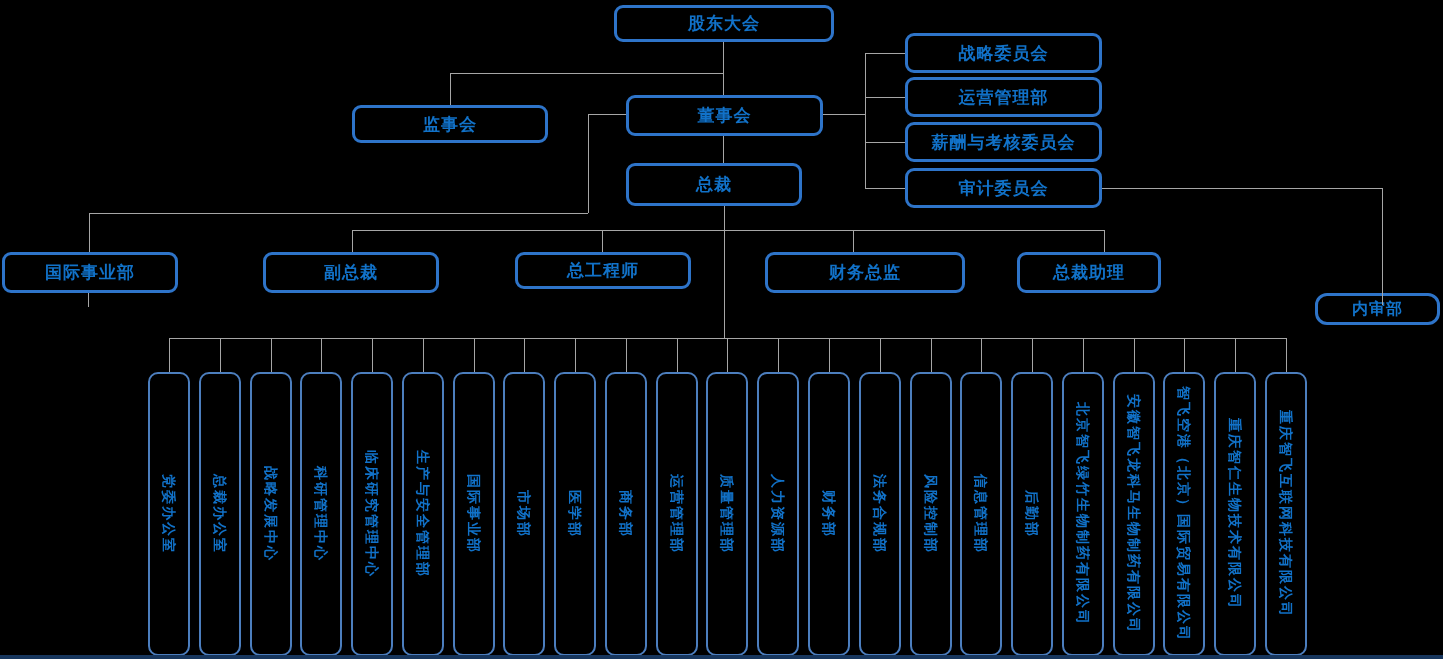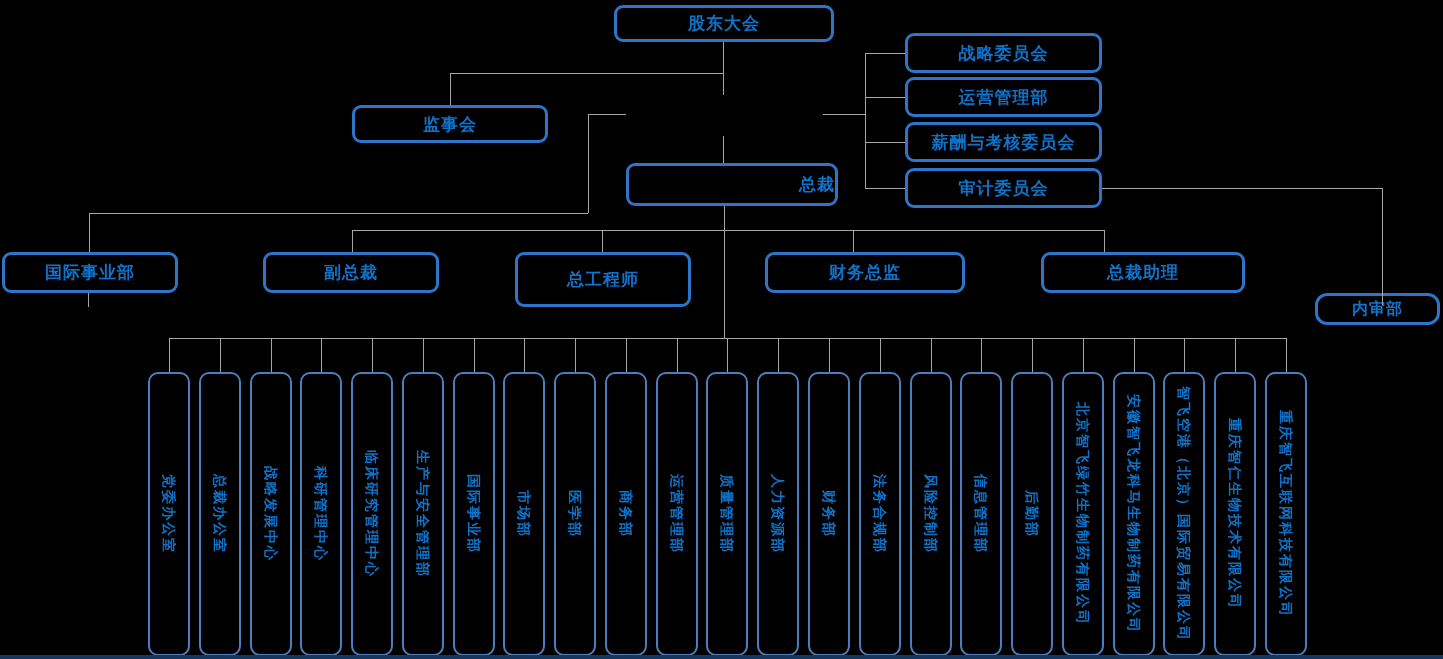--- a/index.html
+++ b/index.html
@@ -32,22 +32,25 @@
 <div id="stage">
 
   <div class="box" style="left:614px;top:5px;width:220px;height:37px;">
     <span>股东大会</span>
   </div>
 
   <div class="box" style="left:352px;top:105px;width:196px;height:38px;">
     <span>监事会</span>
   </div>
 
-
-  <div class="box" style="left:626px;top:163px;width:212px;height:43px;justify-content:flex-end;">
+  <div class="box" style="left:626px;top:95px;width:197px;height:41px;">
+    <span>董事会</span>
+  </div>
+
+  <div class="box" style="left:626px;top:163px;width:176px;height:43px;">
     <span>总裁</span>
   </div>
 
 
   <div class="box" style="left:1315px;top:293px;width:125px;height:32px;font-size:16px;border-radius:12px;">
     <span>内审部</span>
   </div>
 
   <div id="committees">
       <div class="box" style="left:905px;top:33px;width:197px;height:40px;">
@@ -63,27 +66,27 @@
         <span>审计委员会</span>
       </div>
     </div>
   <div id="executives">
       <div class="box" style="left:2px;top:252px;width:176px;height:41px;">
         <span>国际事业部</span>
       </div>
       <div class="box" style="left:263px;top:252px;width:176px;height:41px;">
         <span>副总裁</span>
       </div>
-      <div class="box" style="left:515px;top:252px;width:176px;height:55px;">
+      <div class="box" style="left:515px;top:252px;width:176px;height:37px;">
         <span>总工程师</span>
       </div>
       <div class="box" style="left:765px;top:252px;width:200px;height:41px;">
         <span>财务总监</span>
       </div>
-      <div class="box" style="left:1017px;top:252px;width:204px;height:41px;margin-left:24px;">
+      <div class="box" style="left:1017px;top:252px;width:144px;height:41px;">
         <span>总裁助理</span>
       </div>
     </div>
   <div id="departments">
       <div class="box dept" style="left:148px;">
         <span class="vtext">党委办公室</span>
       </div>
       <div class="box dept" style="left:199px;">
         <span class="vtext">总裁办公室</span>
       </div>

